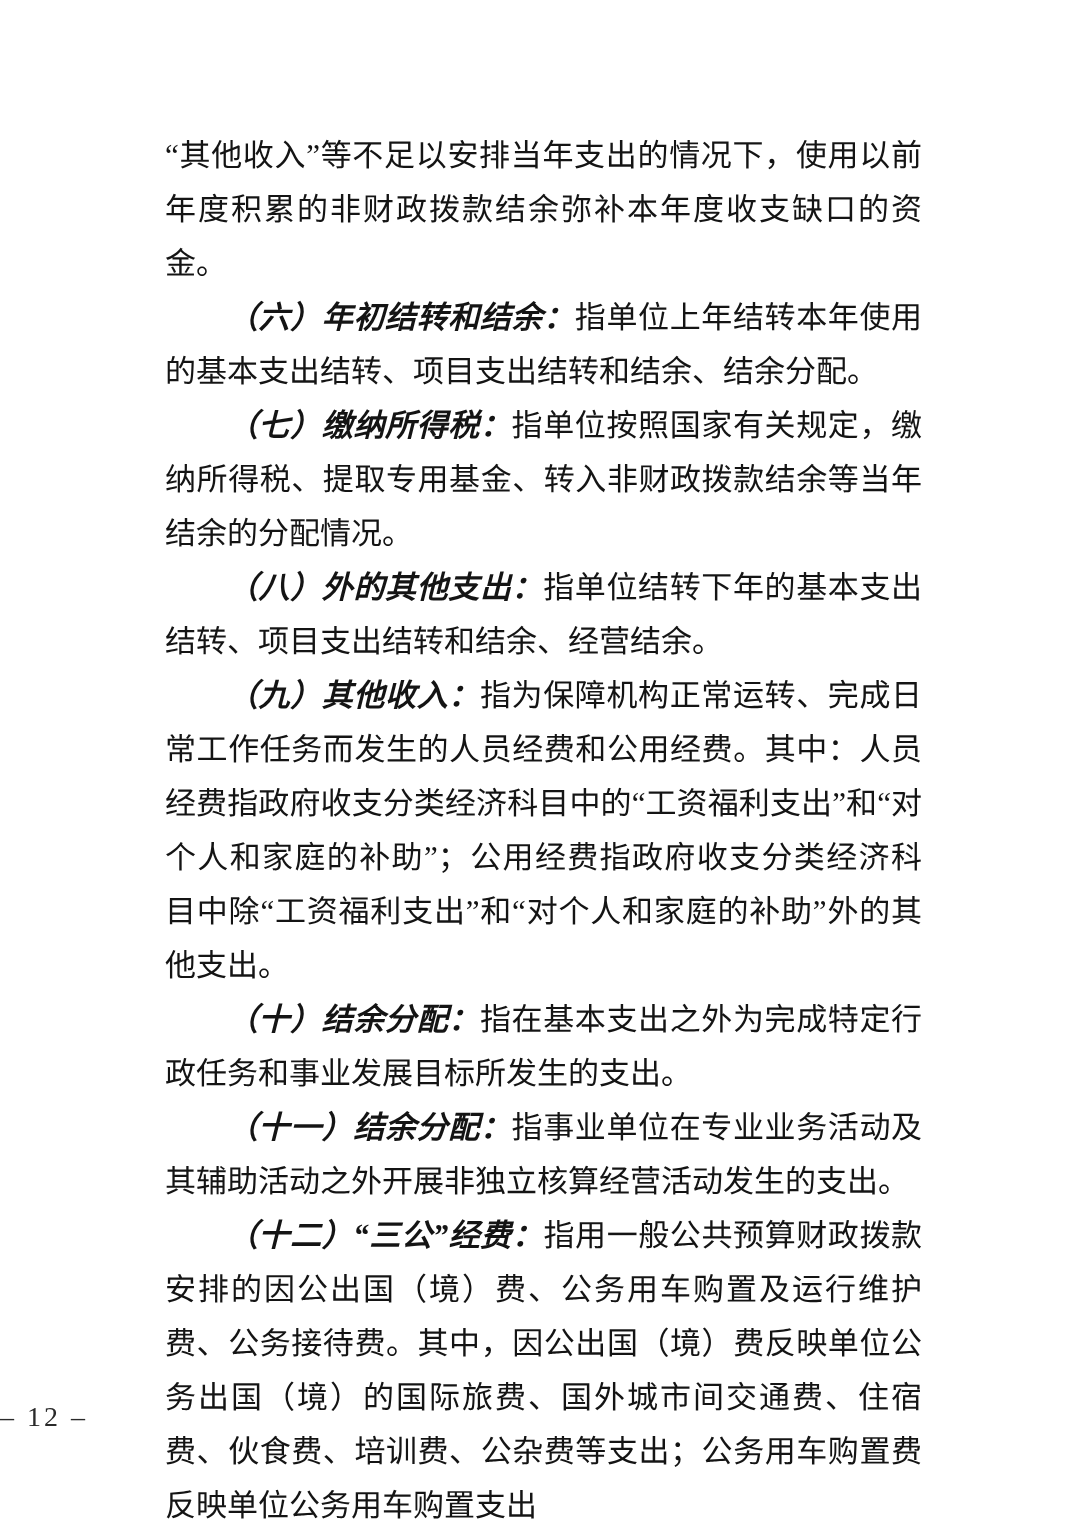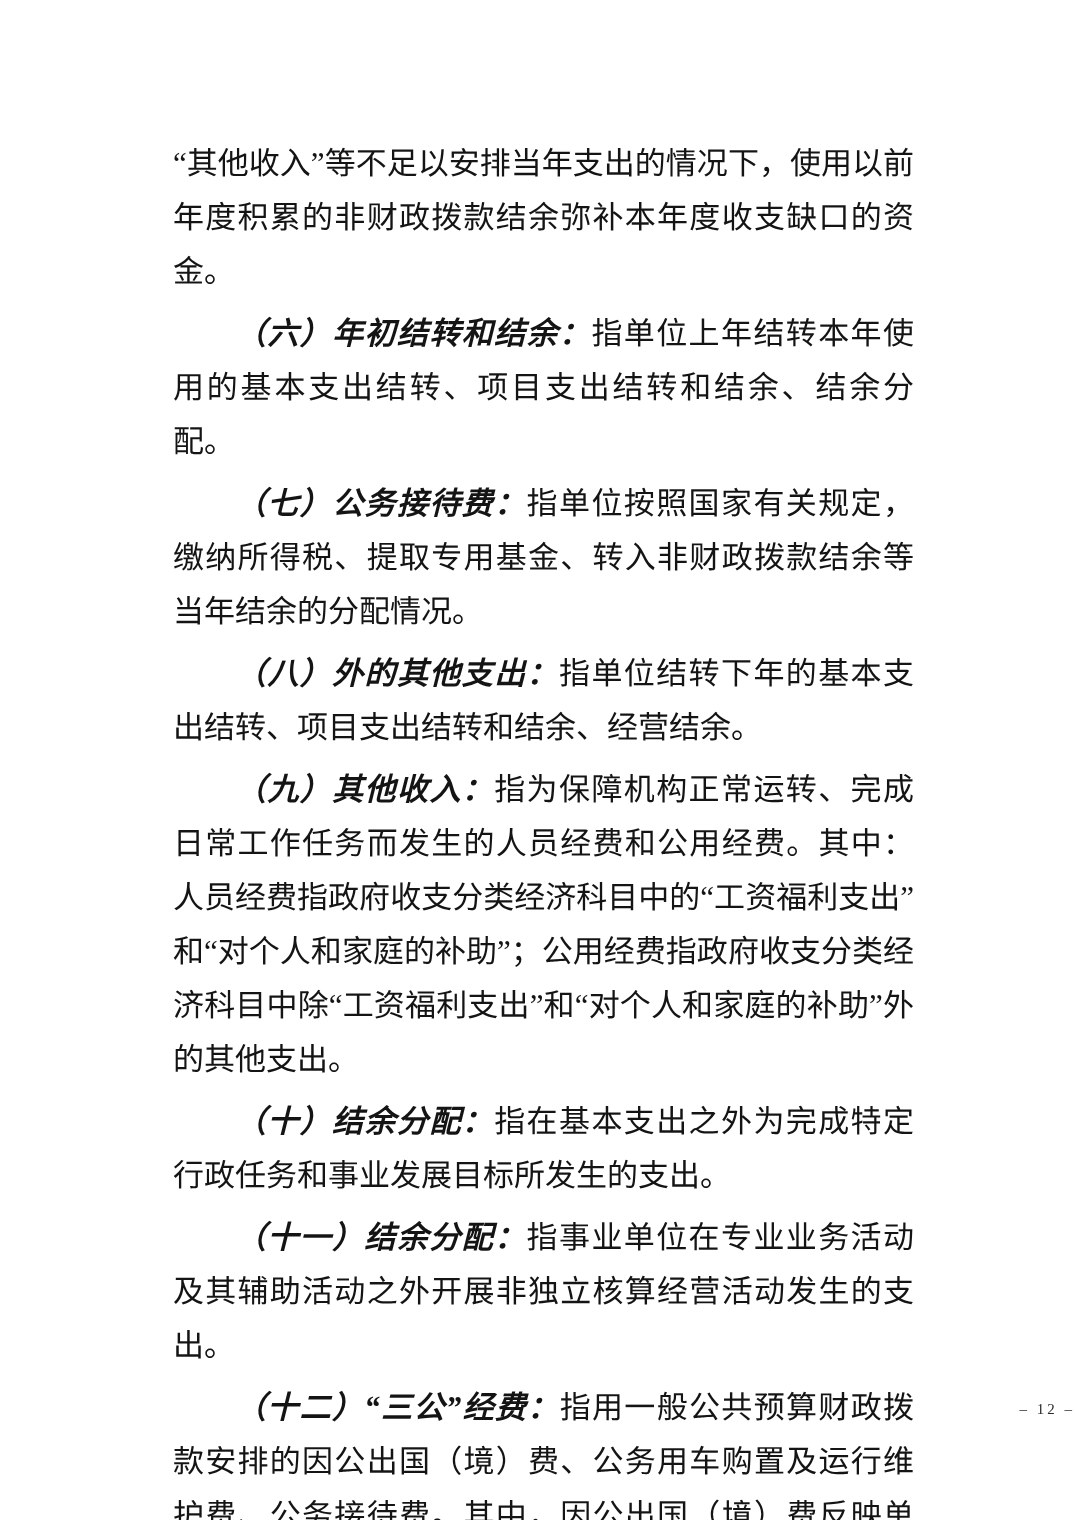--- a/index.html
+++ b/index.html
@@ -20,54 +20,54 @@
     position: absolute;
     left: 165px;
     top: 129px;
     width: 757px;
     font-size: 31px;
     line-height: 54px;
     text-align: justify;
     text-justify: inter-ideograph;
   }
   .body-text p {
-    margin: 8px;
+    margin: 0;
     padding: 0;
     word-break: break-all;
   }
   .body-text p.indented {
     text-indent: 2em;
   }
   .para-heading {
     font-weight: bold;
     font-style: italic;
   }
   .page-number {
     position: absolute;
     left: 0;
     right: 0;
     top: 1401px;
-    text-align: right;
-    font-size: 15px;
+    text-align: left;
+    font-size: 28px;
     letter-spacing: 3px;
     color: #2a2a2a;
   }
 </style>
 </head>
 <body>
 
 <div class="page">
 
   <div class="body-text">
 
       <p><span>“其他收入”等不足以安排当年支出的情况下，使用以前年度积累的非财政拨款结余弥补本年度收支缺口的资金。</span></p>
 
       <p class="indented"><b class="para-heading">（六）年初结转和结余：</b><span>指单位上年结转本年使用的基本支出结转、项目支出结转和结余、结余分配。</span></p>
 
-      <p class="indented"><b class="para-heading">（七）公务接待费：</b><span>指单位按照国家有关规定，缴纳所得税、提取专用基金、转入非财政拨款结余等当年结余的分配情况。</span></p>
+      <p class="indented"><b class="para-heading">（七）缴纳所得税：</b><span>指单位按照国家有关规定，缴纳所得税、提取专用基金、转入非财政拨款结余等当年结余的分配情况。</span></p>
 
       <p class="indented"><b class="para-heading">（八）外的其他支出：</b><span>指单位结转下年的基本支出结转、项目支出结转和结余、经营结余。</span></p>
 
       <p class="indented"><b class="para-heading">（九）其他收入：</b><span>指为保障机构正常运转、完成日常工作任务而发生的人员经费和公用经费。其中：人员经费指政府收支分类经济科目中的“工资福利支出”和“对个人和家庭的补助”；公用经费指政府收支分类经济科目中除“工资福利支出”和“对个人和家庭的补助”外的其他支出。</span></p>
 
       <p class="indented"><b class="para-heading">（十）结余分配：</b><span>指在基本支出之外为完成特定行政任务和事业发展目标所发生的支出。</span></p>
 
       <p class="indented"><b class="para-heading">（十一）结余分配：</b><span>指事业单位在专业业务活动及其辅助活动之外开展非独立核算经营活动发生的支出。</span></p>
 
       <p class="indented"><b class="para-heading">（十二）“三公”经费：</b><span>指用一般公共预算财政拨款安排的因公出国（境）费、公务用车购置及运行维护费、公务接待费。其中，因公出国（境）费反映单位公务出国（境）的国际旅费、国外城市间交通费、住宿费、伙食费、培训费、公杂费等支出；公务用车购置费反映单位公务用车购置支出</span></p>

